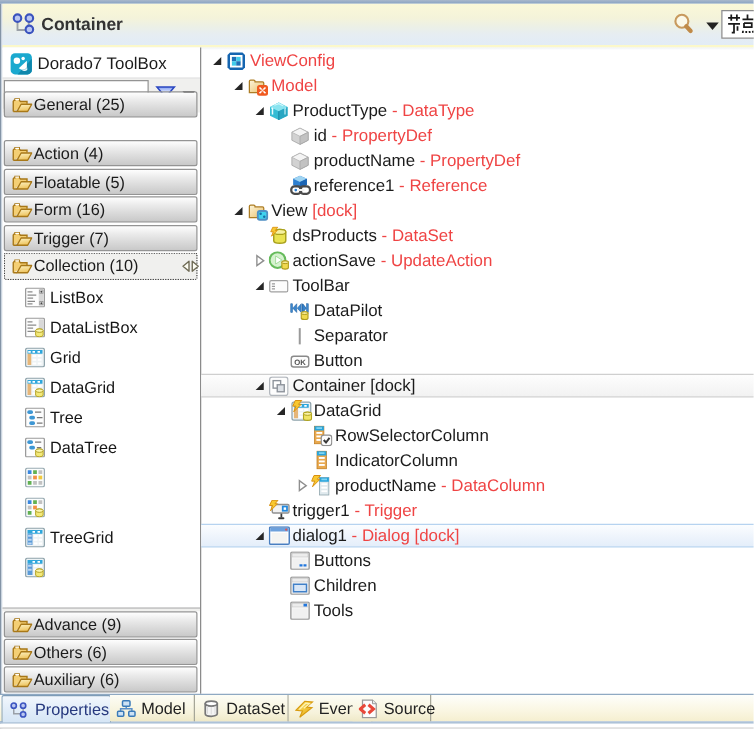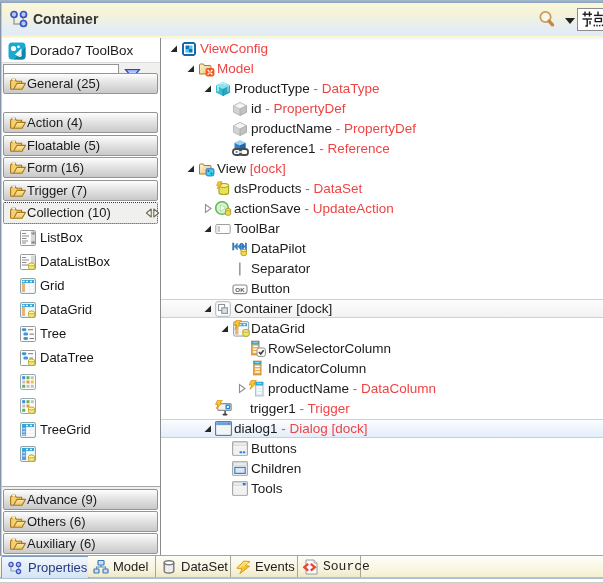--- a/index.html
+++ b/index.html
@@ -607,21 +607,21 @@
     <path d="M2.2 0.4 L7.4 0.4 L4.8 3.4 L7 3.4 L1 9.4 L2.8 4.9 L0.2 4.9 Z" fill="#f8c830" stroke="#d89010" stroke-width="0.8"></path>
   </svg>
 <div class="t" style="left:268px;top:379px">productName<span class="tan"> - DataColumn</span></div>
 <svg width="17" height="17" viewBox="0 0 17 17" class="abs" style="left:215px;top:400px">
     <rect x="7.5" y="13.8" width="5" height="1.6" rx="0.8" fill="#3a3a3a"></rect>
     <rect x="9.4" y="8" width="1.4" height="6" fill="#3a3a3a"></rect>
     <rect x="2.8" y="3.6" width="13.4" height="6.8" rx="1" fill="#f2f2f2" stroke="#8f8f8f" stroke-width="1.1"></rect>
     <rect x="11.2" y="5.2" width="3.4" height="3.4" fill="#fff" stroke="#2288dd" stroke-width="1.4"></rect>
     <path d="M2.6 0.2 L7.4 0.2 L5 3 L7 3 L1.4 8.6 L3 4.4 L0.6 4.4 Z" fill="#f8c830" stroke="#d89010" stroke-width="0.8"></path>
   </svg>
-<div class="t" style="left:250px;top:399px">trigger1<span class="tan"> - Trigger</span></div>
+<div class="t" style="left:234px;top:399px">trigger1<span class="tan"> - Trigger</span></div>
 <svg width="10" height="10" viewBox="0 0 10 10" class="abs" style="left:203px;top:424px">
     <polygon points="8,1.5 8,8 1.5,8" fill="#262626"></polygon>
   </svg>
 <svg width="17" height="15" viewBox="0 0 17 15" class="abs" style="left:215px;top:421px">
     <rect x="0.6" y="0.6" width="15.8" height="13.8" rx="1" fill="#fff" stroke="#4a7fc0" stroke-width="1.2"></rect>
     <rect x="1.2" y="1.2" width="14.6" height="3" fill="#6ca0dc"></rect>
     <circle cx="14" cy="2.7" r="0.9" fill="#e05050"></circle>
     <rect x="2.2" y="5.2" width="12.6" height="8" fill="#f4f4f2"></rect>
   </svg>
 <div class="t" style="left:234px;top:419px">dialog1<span class="tan"> - Dialog [dock]</span></div>
@@ -688,21 +688,21 @@
           <stop offset="0" stop-color="#f9e784"></stop>
           <stop offset="0.5" stop-color="#f2c73a"></stop>
           <stop offset="1" stop-color="#dfa31a"></stop>
         </linearGradient>
       </defs>
       <path d="M0.8 9.2 L7.8 2 L14 2.6 L9.2 6.6 L13.6 7.2 L3.8 14.8 L6 9.8 Z" fill="url(#evb)" stroke="#d89b10" stroke-width="0.9"></path>
       <path d="M3.5 8.6 L8.6 3.6 L11.5 3.9 L7 7.6" fill="none" stroke="#fdf3b0" stroke-width="1"></path>
     </svg>
 <span class="tt" style="left:24px;">Events</span>
   </div>
-<div class="tab" style="left:298px;width:62px;font-family:Liberation Mono, monospace;">
+<div class="tab" style="left:282px;width:62px;">
 <svg width="16" height="16" viewBox="0 0 16 16" style="position:absolute;left:5px;top:3px">
       <path d="M3 1 L11 1 L14 4 L14 15 L3 15 Z" fill="#fcfcfc" stroke="#9a9a9a" stroke-width="1"></path>
       <path d="M11 1 L11 4 L14 4" fill="#eeeeee" stroke="#9a9a9a" stroke-width="0.8"></path>
       <path d="M5.2 4.8 L1.2 8.2 L5.2 11.6" stroke="#e8483a" stroke-width="2.4" fill="none"></path>
       <path d="M7.8 4.8 L11.8 8.2 L7.8 11.6" stroke="#e8483a" stroke-width="2.4" fill="none"></path>
     </svg>
 <span class="tt" style="left:25px;">Source</span>
   </div>
 
 </body></html>

